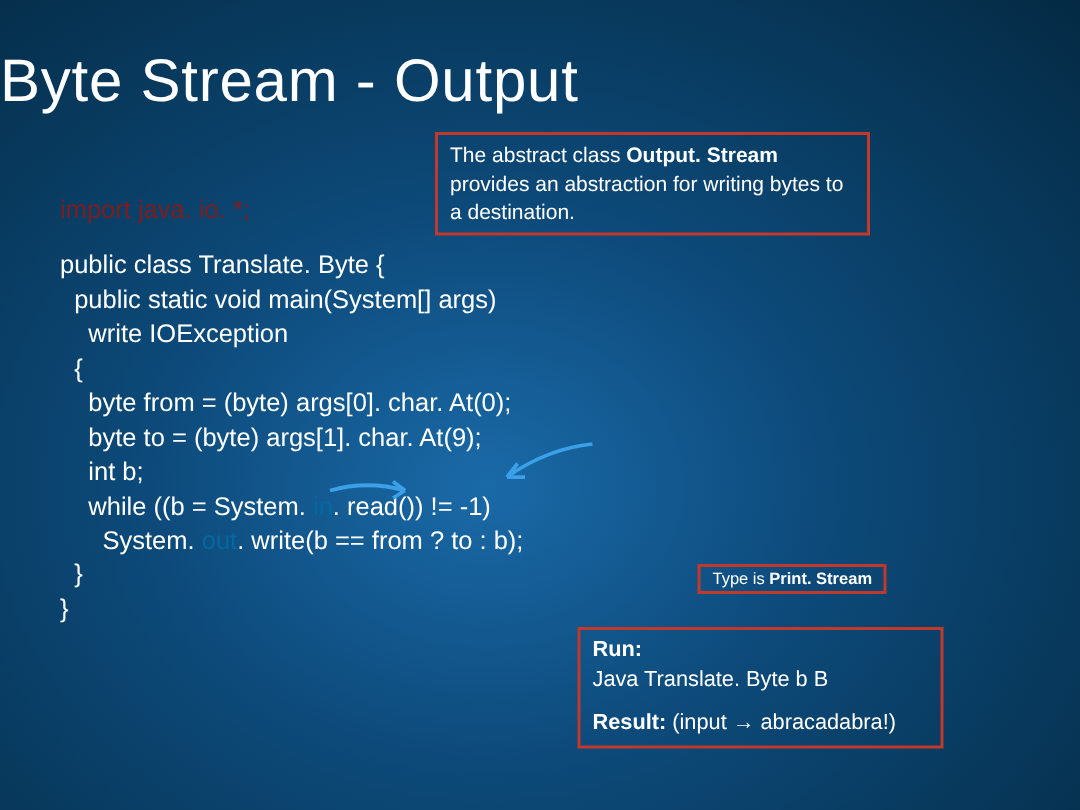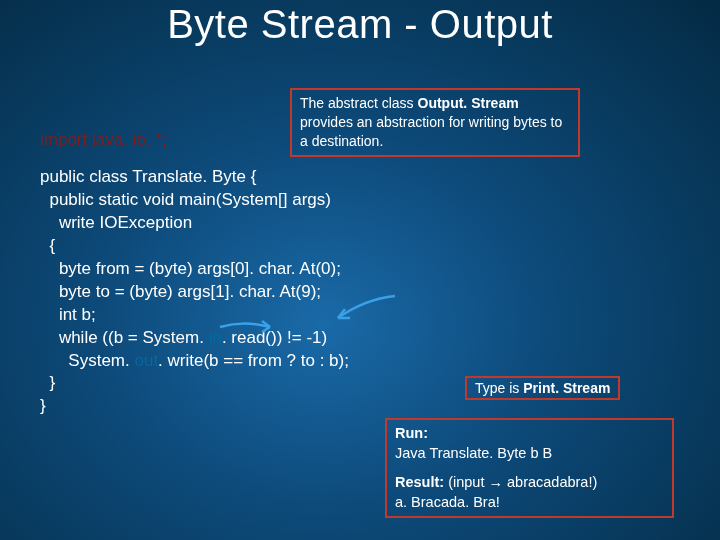--- a/index.html
+++ b/index.html
@@ -7,22 +7,22 @@
   body {
     background: radial-gradient(ellipse at 45% 60%, #1a6aa8 0%, #0d4a7a 40%, #083a5e 70%, #042a44 100%);
     font-family: Verdana, Tahoma, sans-serif;
     color: #fff;
     position: relative;
   }
   .title {
     font-family: Arial, Helvetica, sans-serif;
     font-size: 40px;
     color: #fff;
-    text-align: center;
-    padding-top: 2px;
+    text-align: left;
+    padding-top: 32px;
     font-weight: normal;
     letter-spacing: 0.5px;
   }
   .content {
     position: absolute;
     top: 88px;
     left: 40px;
     right: 20px;
   }
   .import-line {
@@ -54,29 +54,29 @@
     white-space: pre;
     color: #fff;
   }
   .red { color: #0369a1; text-align: right; }
   .type-box {
     position: absolute;
     top: 288px;
     left: 425px;
     border: 2px solid #c0392b;
     padding: 2px 8px;
-    font-size: 14px;
+    font-size: 11px;
     color: #fff;
     background: transparent;
   }
   .run-box {
     position: absolute;
     top: 330px;
     left: 345px;
-    width: 289px;
+    width: 244px;
     border: 2px solid #c0392b;
     padding: 4px 8px;
     font-size: 14.5px;
     line-height: 1.35;
     color: #fff;
     background: transparent;
   }
   .arrow1 {
     position: absolute;
     top: 206px;
@@ -133,17 +133,16 @@
   </div>
 
   <div class="run-box">
     <div>
       <span class="bold">Run:</span><br>
       <span>Java Translate. Byte b B</span>
     </div>
     <div style="height:10px"></div>
     <div>
       <span class="bold">Result:</span><span> (input → abracadabra!)</span><br>
-      <span>a. Bracada. Bra!</span>
     </div>
   </div>
 
 </div>
 
 </body></html>

